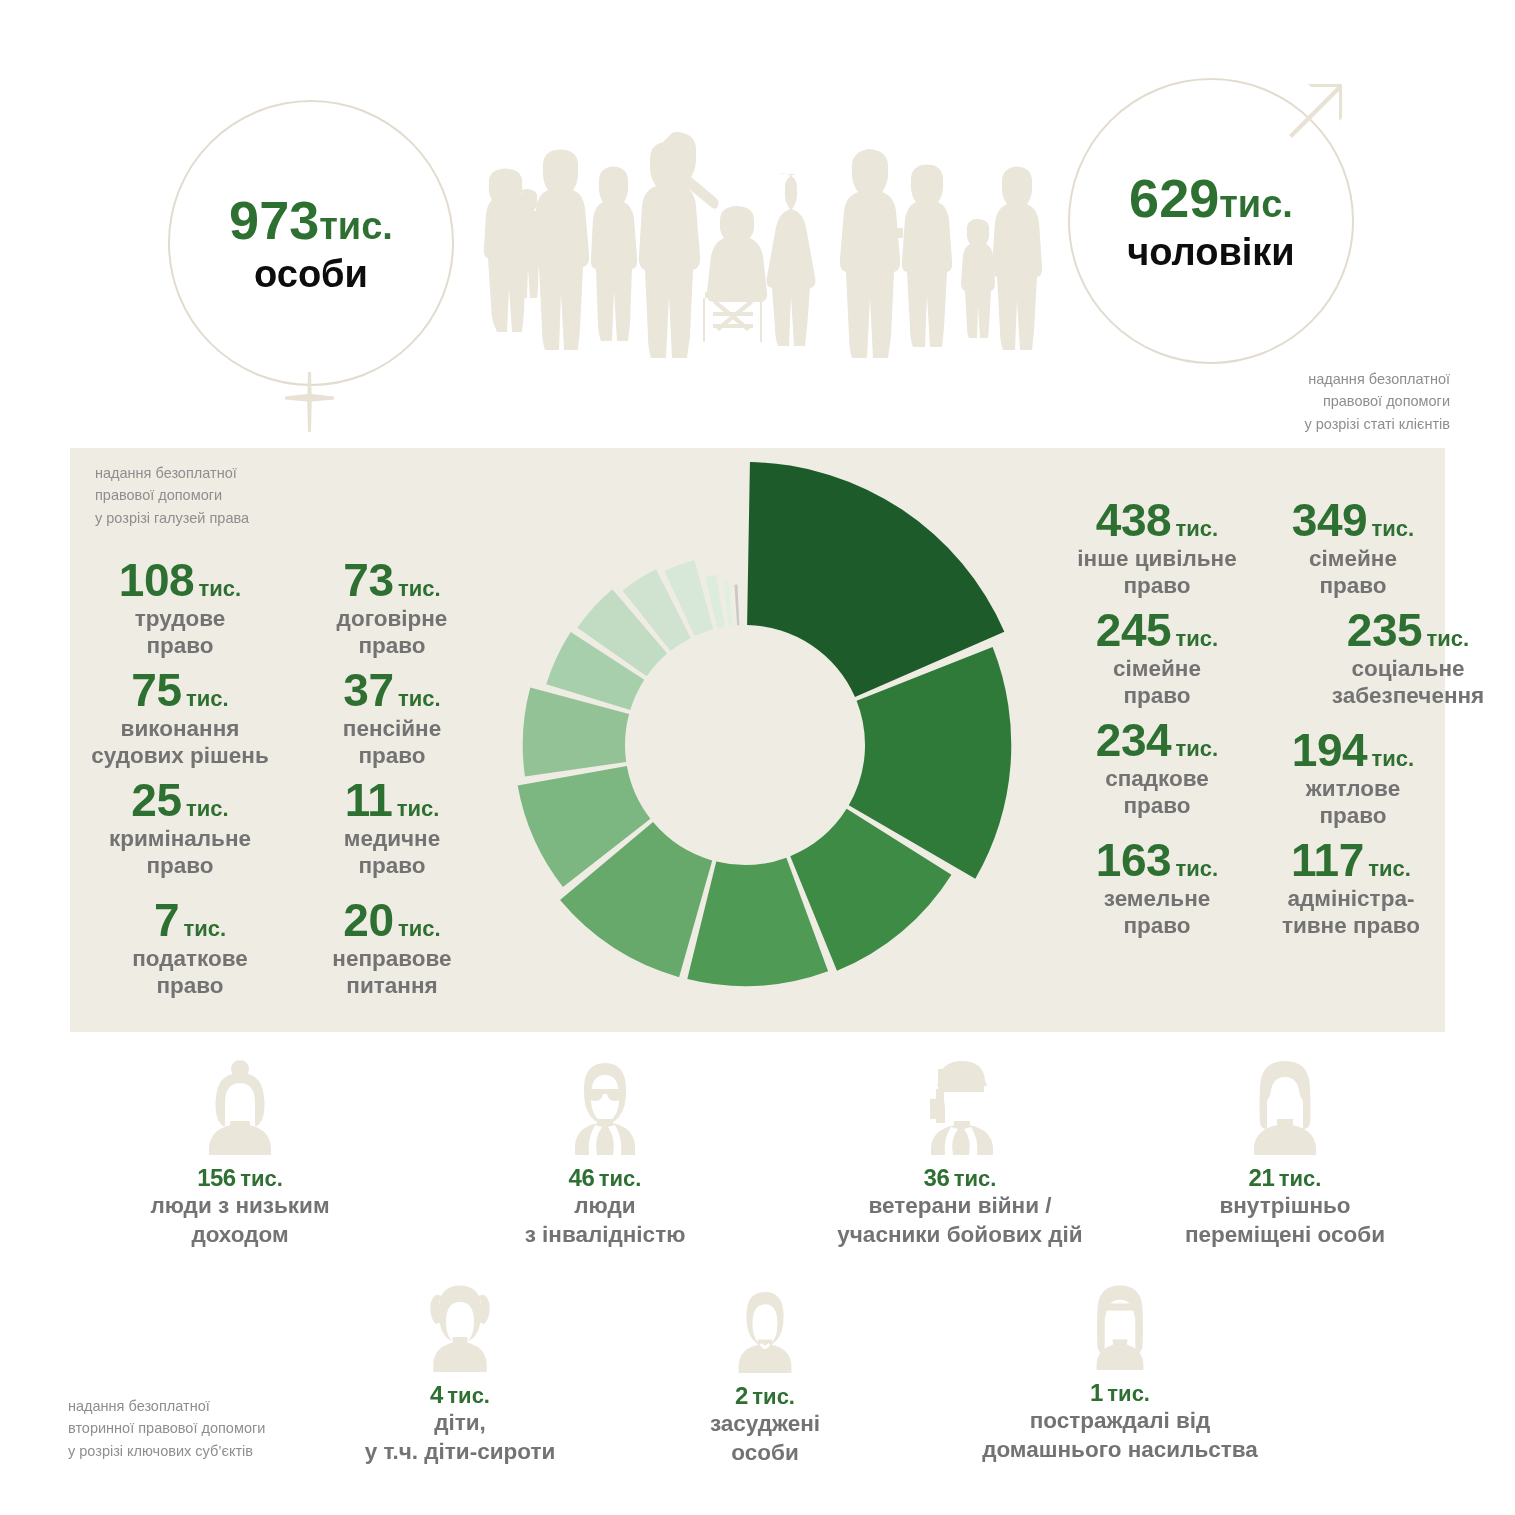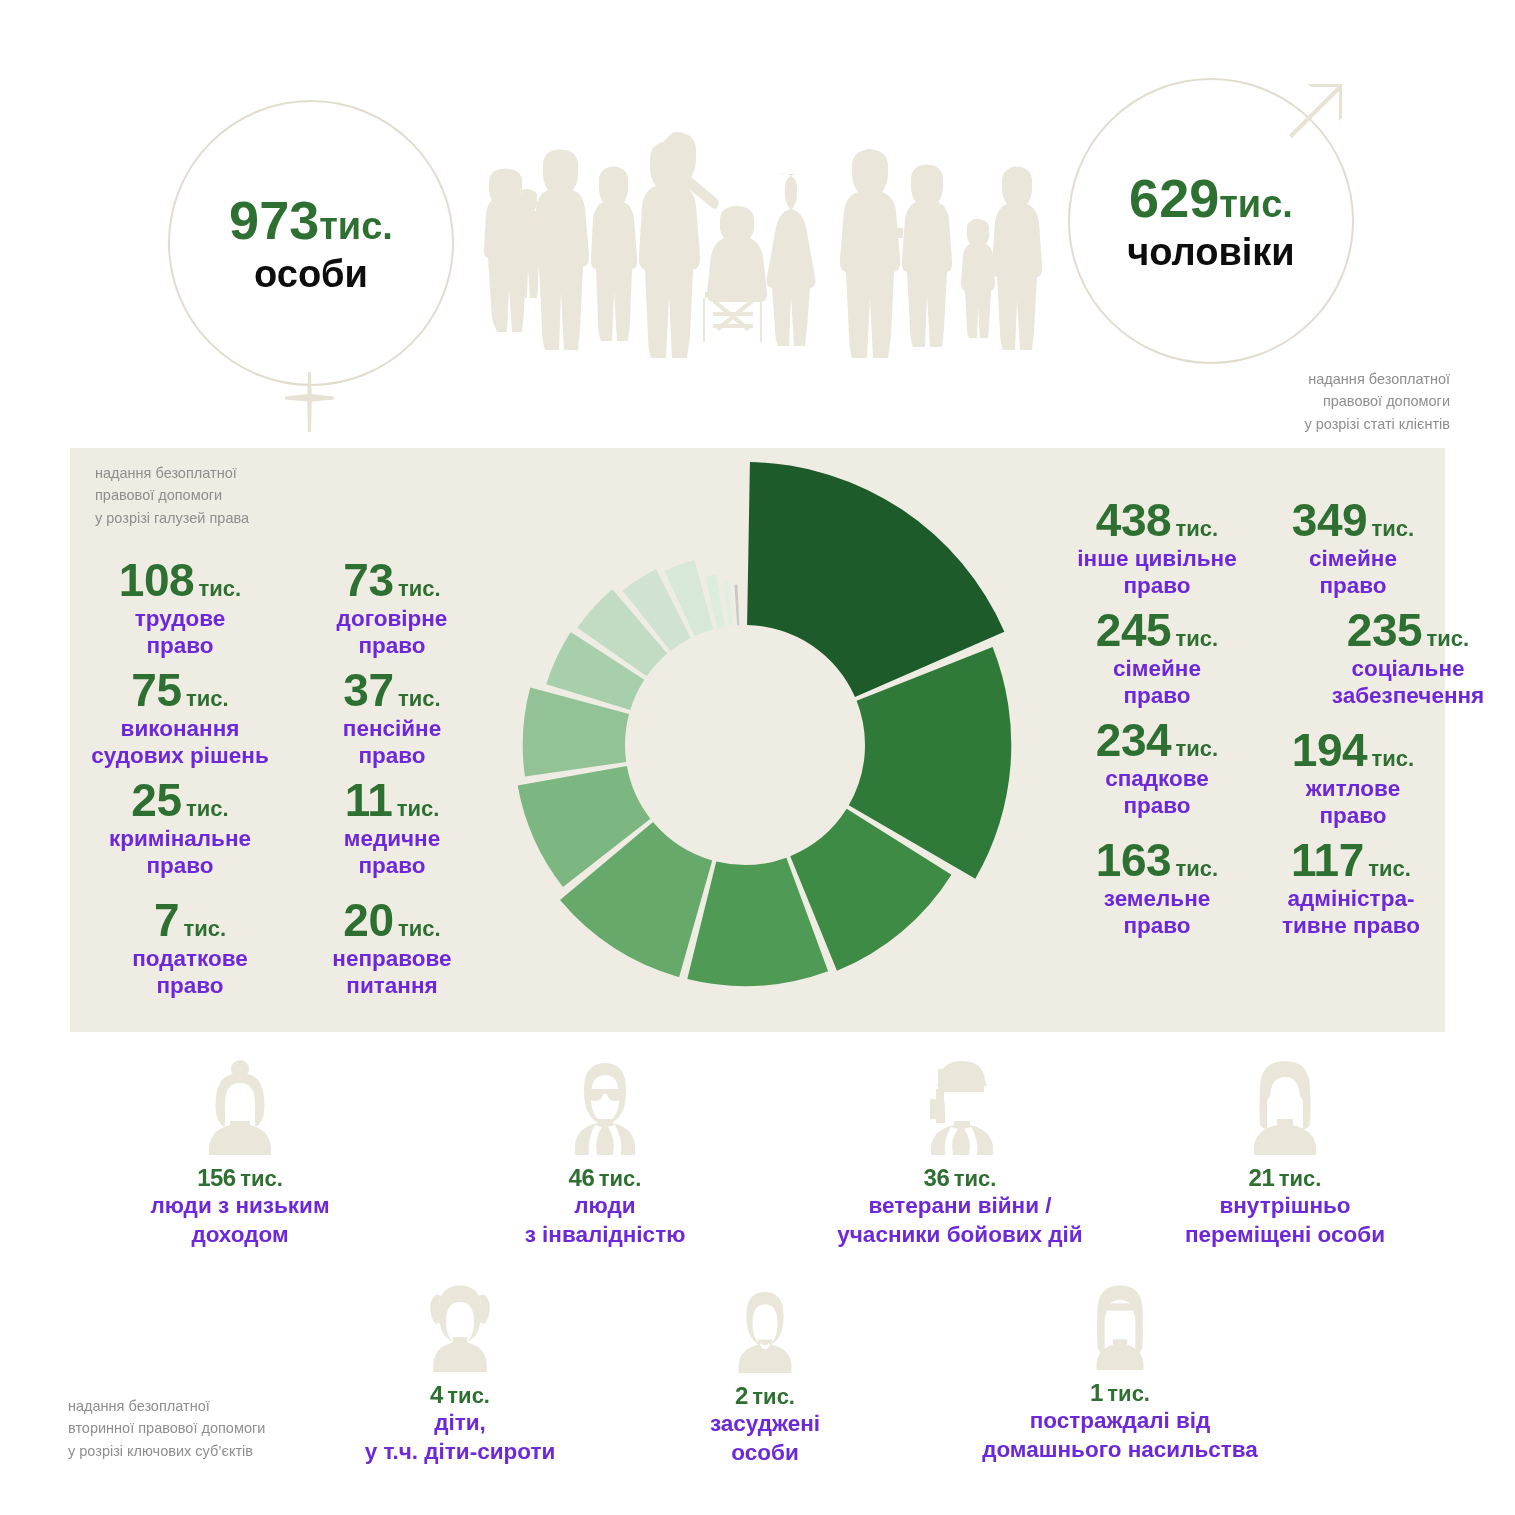--- a/index.html
+++ b/index.html
@@ -9,21 +9,21 @@
     color:#111111;
   }
   .abs{position:absolute;}
 
   
   .stat{text-align:center;line-height:1.06;}
   .stat .num{
     font-weight:bold;color:#2e7031;letter-spacing:-0.5px;white-space:nowrap;
   }
   .stat .unit{color:#2e7031;font-weight:bold;}
-  .stat .lbl{color:#6d28d9;font-weight:bold;}
+  .stat .lbl{color:#737373;font-weight:bold;}
 
   
   .sexcircle{
     border:2px solid #e2dccf;border-radius:50%;
     display:flex;align-items:center;justify-content:center;
   }
   .sexcircle .inner{text-align:center;line-height:1.12;}
   .sexcircle .bignum{font-size:54px;font-weight:bold;color:#2e7031;}
   .sexcircle .bigunit{font-size:38px;font-weight:bold;color:#2e7031;}
   .sexcircle .biglbl{font-size:38px;font-weight:bold;color:#0d0d0d;display:block;margin-top:2px;}

